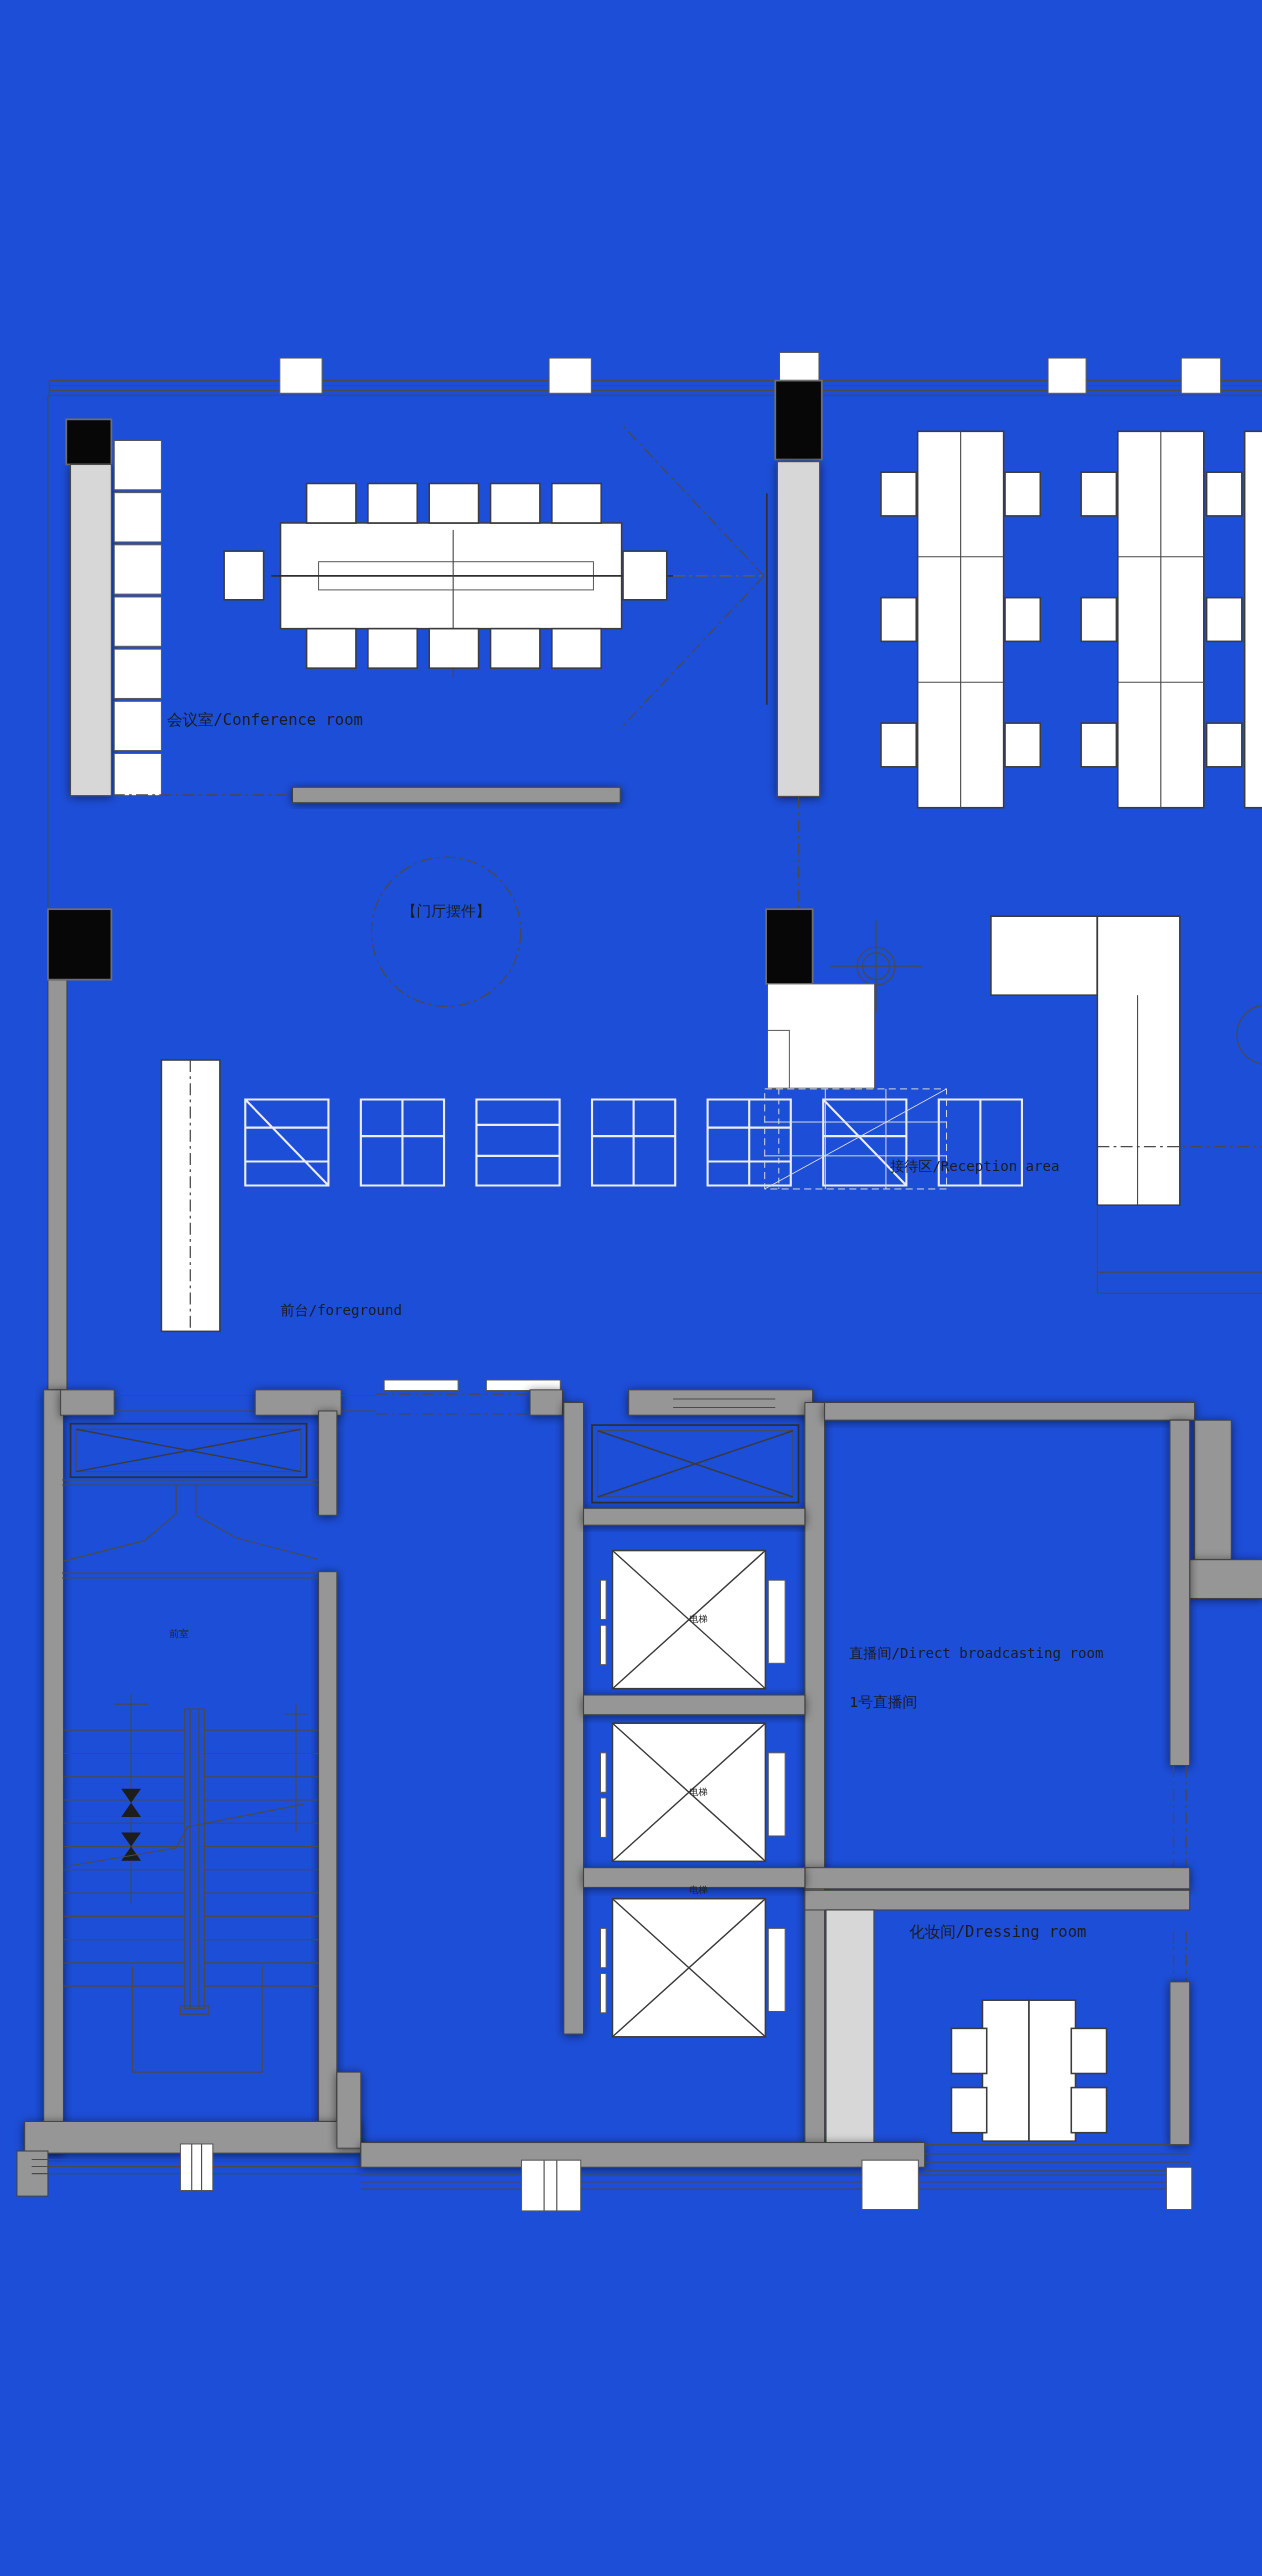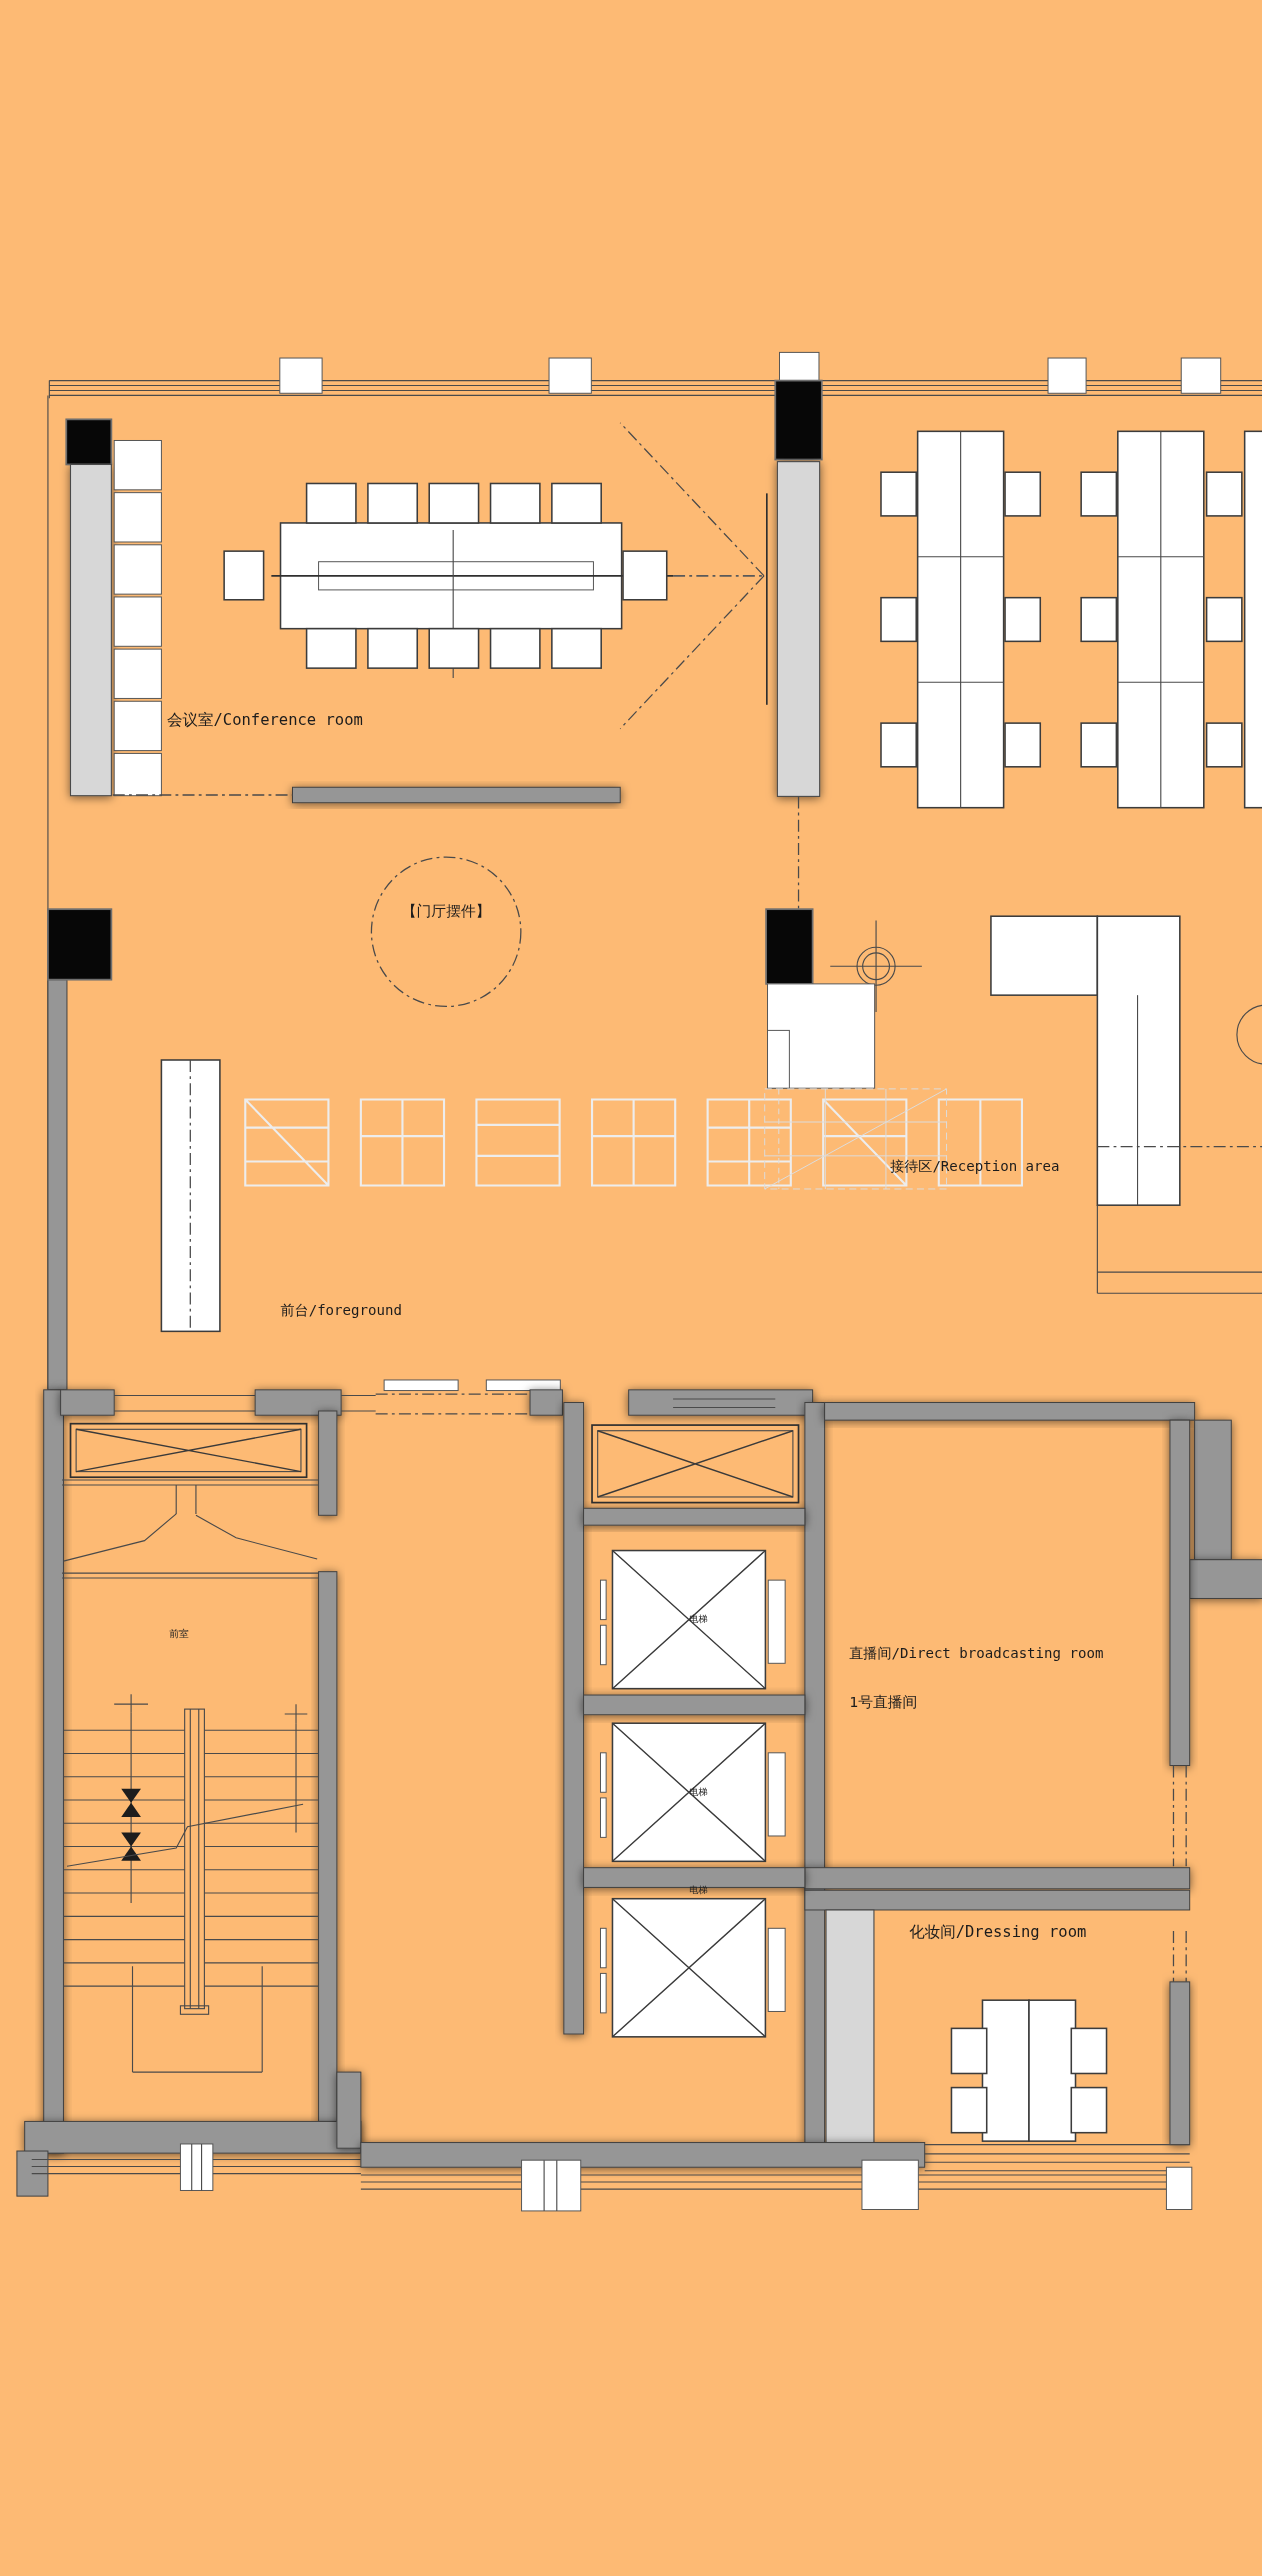--- a/index.html
+++ b/index.html
@@ -1,16 +1,16 @@
 <!DOCTYPE html>
 <html style="font-size:11.3px"><head>
 <meta charset="utf-8">
 <style>
   html,body{margin:0;padding:0;background:#ffffff;}
-  #canvas{position:relative;width:1263px;height:2576px;background:#fdba74;overflow:hidden;
+  #canvas{position:relative;width:1263px;height:2576px;background:#1d4ed8;overflow:hidden;
           font-family:"DejaVu Sans Mono","Liberation Mono",monospace;}
   svg{position:absolute;left:0;top:0;}
   
   .ln   {stroke:#4a4a4a;stroke-width:1.6;fill:none;}
   .ln2  {stroke:#2f2f2f;stroke-width:2.4;fill:none;}
   .furn {stroke:#3c3c3c;stroke-width:2.2;fill:#ffffff;}
   .furnL{stroke:#555555;stroke-width:1.4;fill:#ffffff;}
   .wall {fill:#969696;stroke:#3f3f3f;stroke-width:1.4;}
   .wallN{fill:#969696;stroke:#3f3f3f;stroke-width:1.4;}
   .shaft{fill:#d7d7d7;stroke:#4a4a4a;stroke-width:1.6;}

